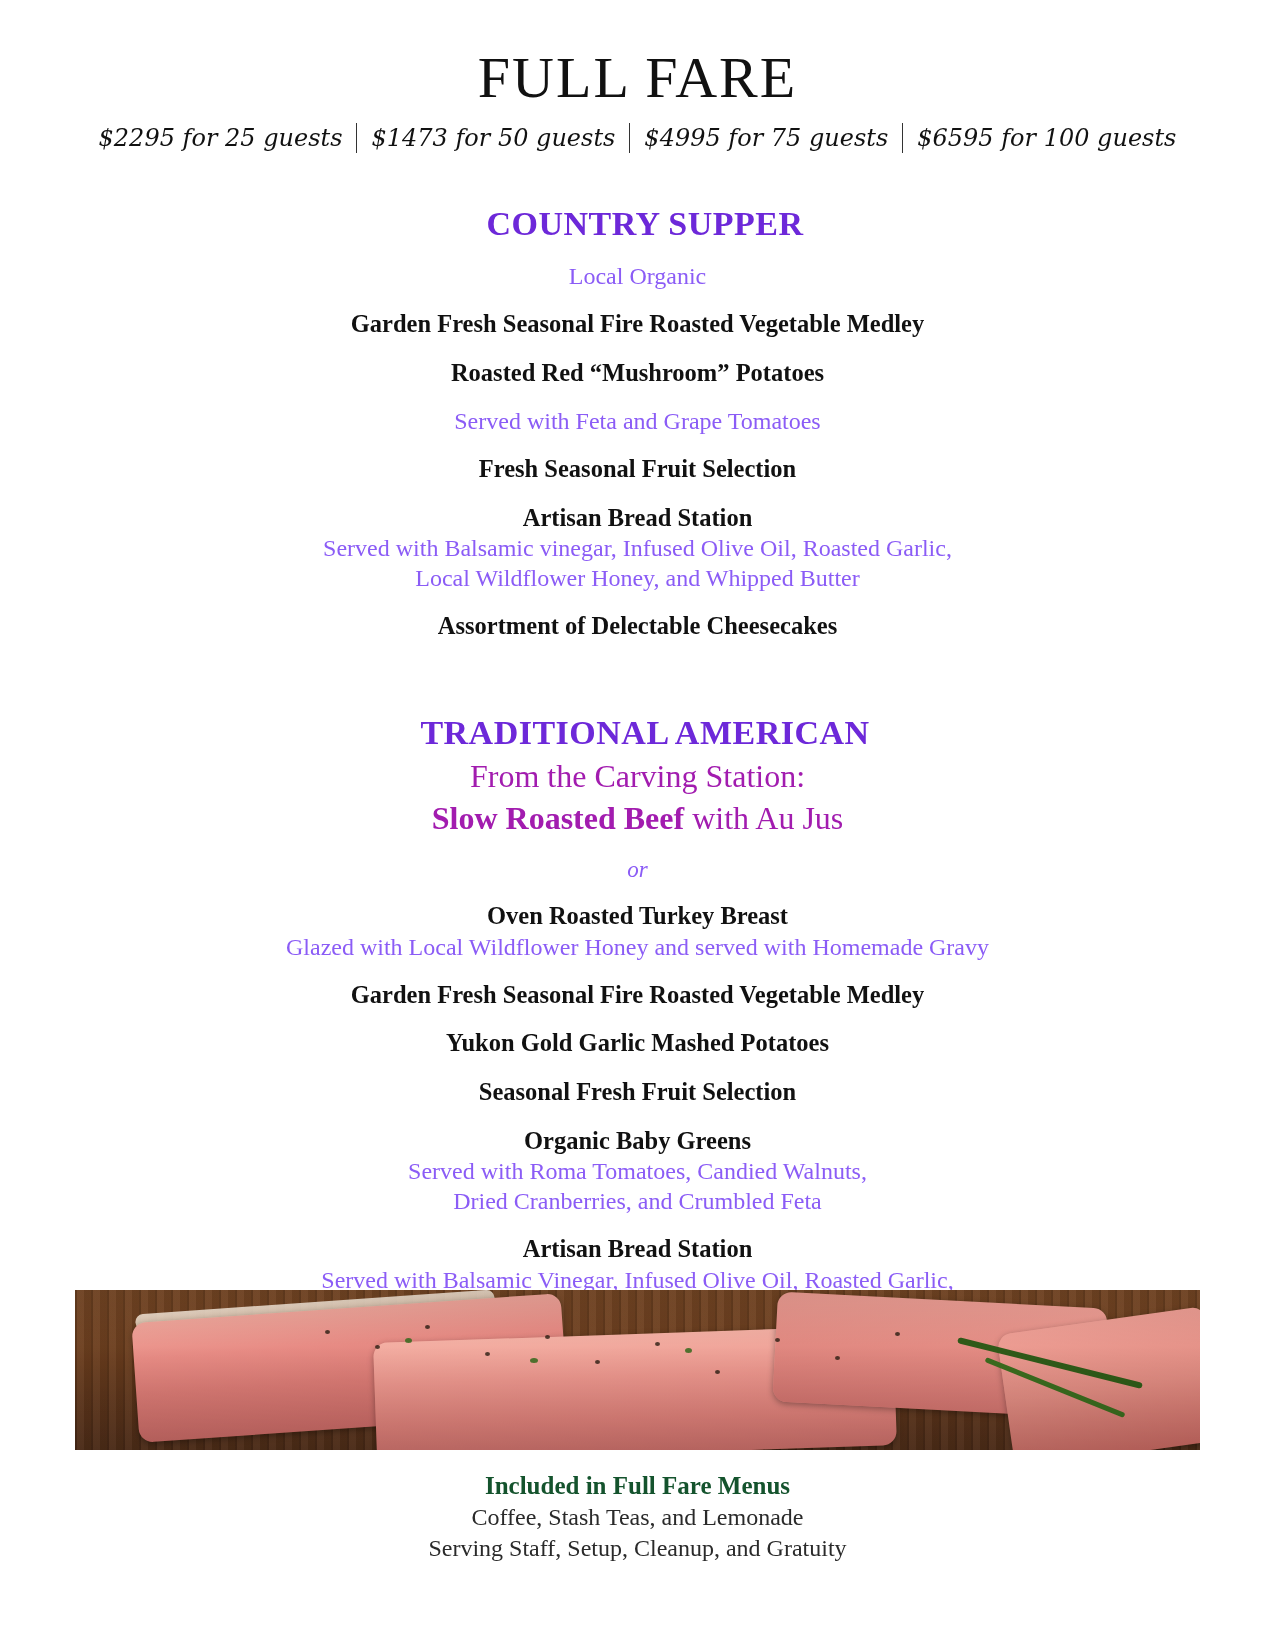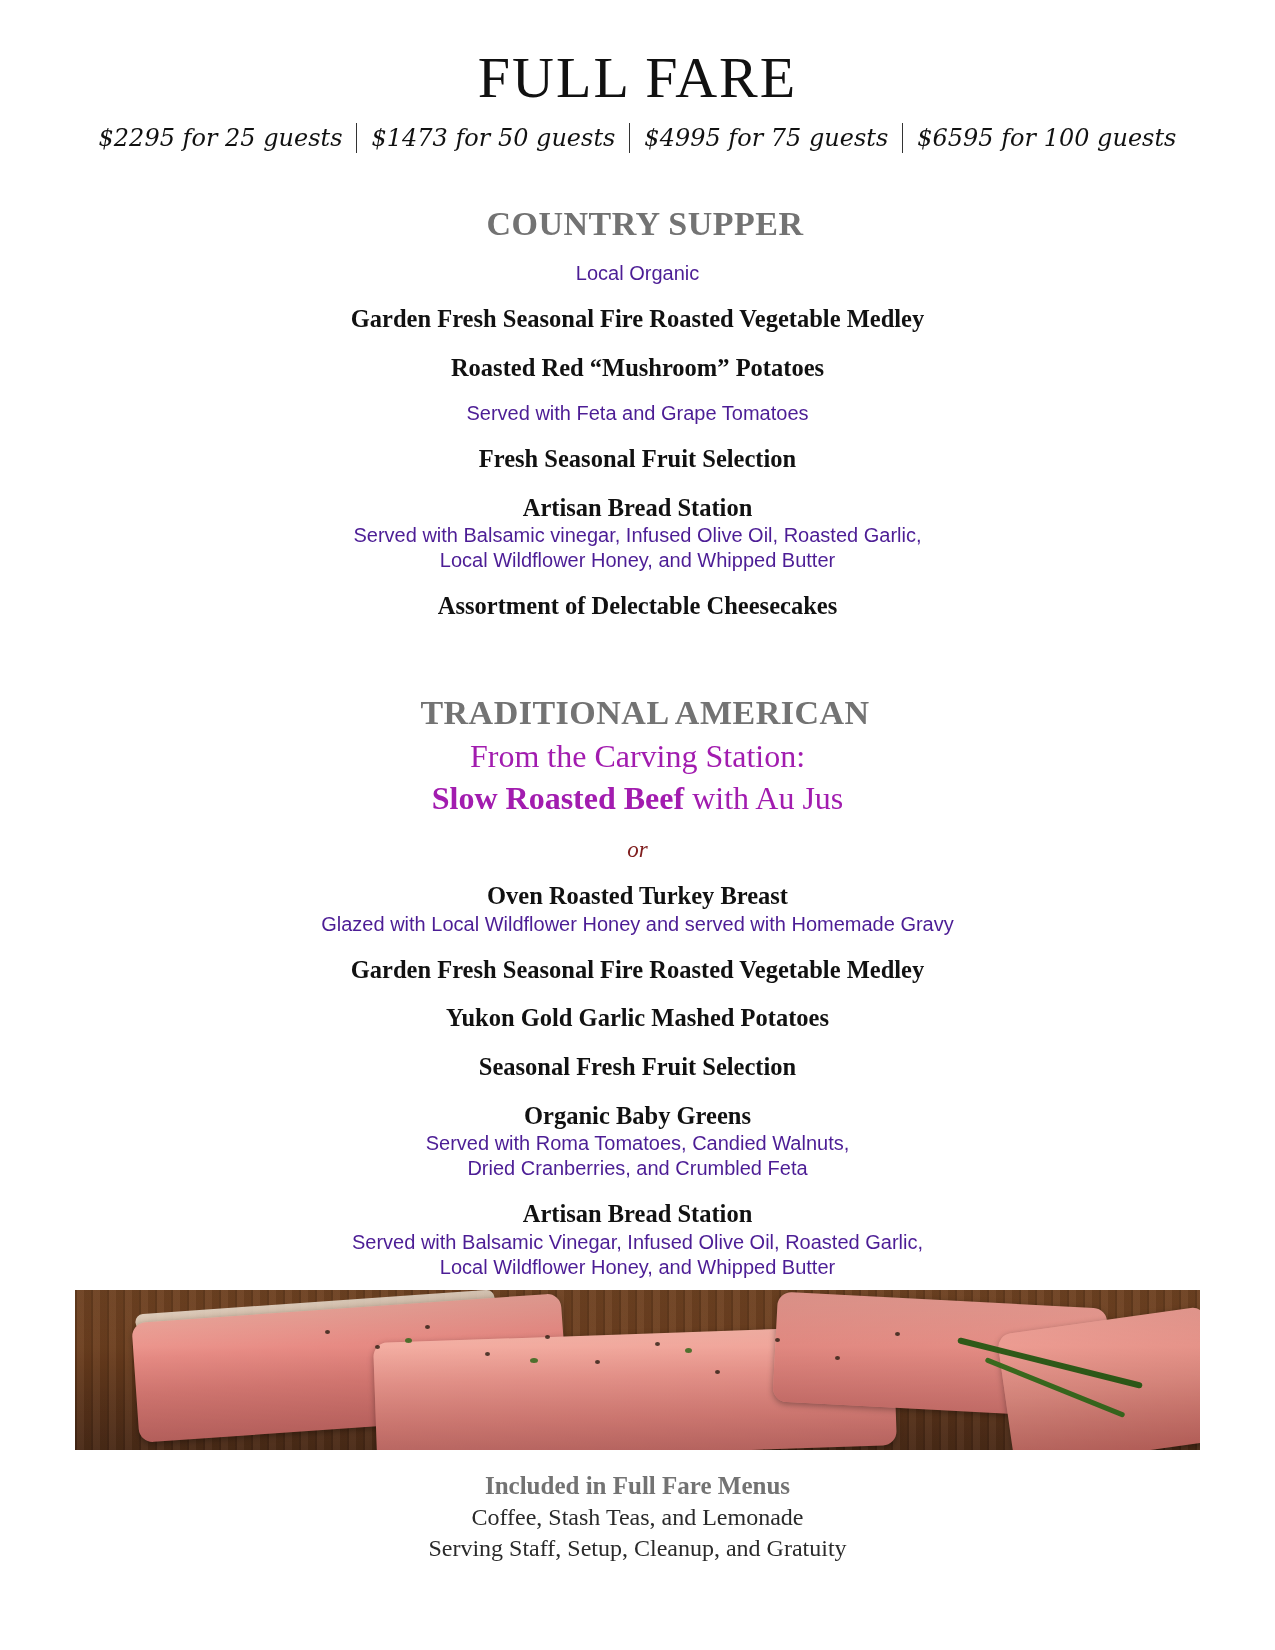--- a/index.html
+++ b/index.html
@@ -60,63 +60,63 @@
 
   
   .section {
     text-align: center;
     margin-top: 46px;
   }
   .section-title {
     font-family: "Liberation Serif", serif;
     font-weight: bold;
     font-size: 34px;
-    color: #737373;
+    color: #6d28d9;
     letter-spacing: 0.5px;
     margin: 0 0 4px 0;
     padding-left: 15px;
   }
   .item {
     margin-top: 18px;
   }
   .item:first-of-type {
     margin-top: 6px;
   }
   .item-name {
     font-family: "Liberation Serif", serif;
     font-weight: bold;
     font-size: 24.5px;
     color: #111;
     line-height: 1.25;
   }
   .item-desc {
-    font-family: Liberation Sans, sans-serif;
+    font-family: Liberation Serif, serif;
     font-weight: normal;
-    font-size: 20px;
-    color: #4c1d95;
+    font-size: 24px;
+    color: #8b5cf6;
     line-height: 1.25;
   }
   .item-desc-line {
     display: block;
   }
   .note-plain {
     font-family: "Liberation Serif", serif;
     font-size: 32px;
     color: #a21caf;
     line-height: 1.3;
   }
   .inline-bold {
     font-weight: bold;
   }
   .or-line {
     font-family: "Liberation Serif", serif;
     font-style: italic;
     font-size: 23px;
     margin-top: 18px;
-    color: #7f1d1d;
+    color: #8b5cf6;
   }
   .carving-block {
     margin-top: 4px;
   }
 
   
   #section-country { margin-top: 52px; }
   #section-traditional { margin-top: 72px; }
 
   
@@ -210,21 +210,21 @@
   .footer {
     position: absolute;
     left: 0; right: 0;
     top: 1472px;
     text-align: center;
   }
   .footer-title {
     font-family: "Liberation Serif", serif;
     font-weight: bold;
     font-size: 25px;
-    color: #737373;
+    color: #14532d;
     margin-bottom: 2px;
   }
   .footer-line {
     font-family: "Liberation Serif", serif;
     font-size: 24px;
     color: #2a2a2a;
     line-height: 1.3;
   }
 </style>
 </head>

